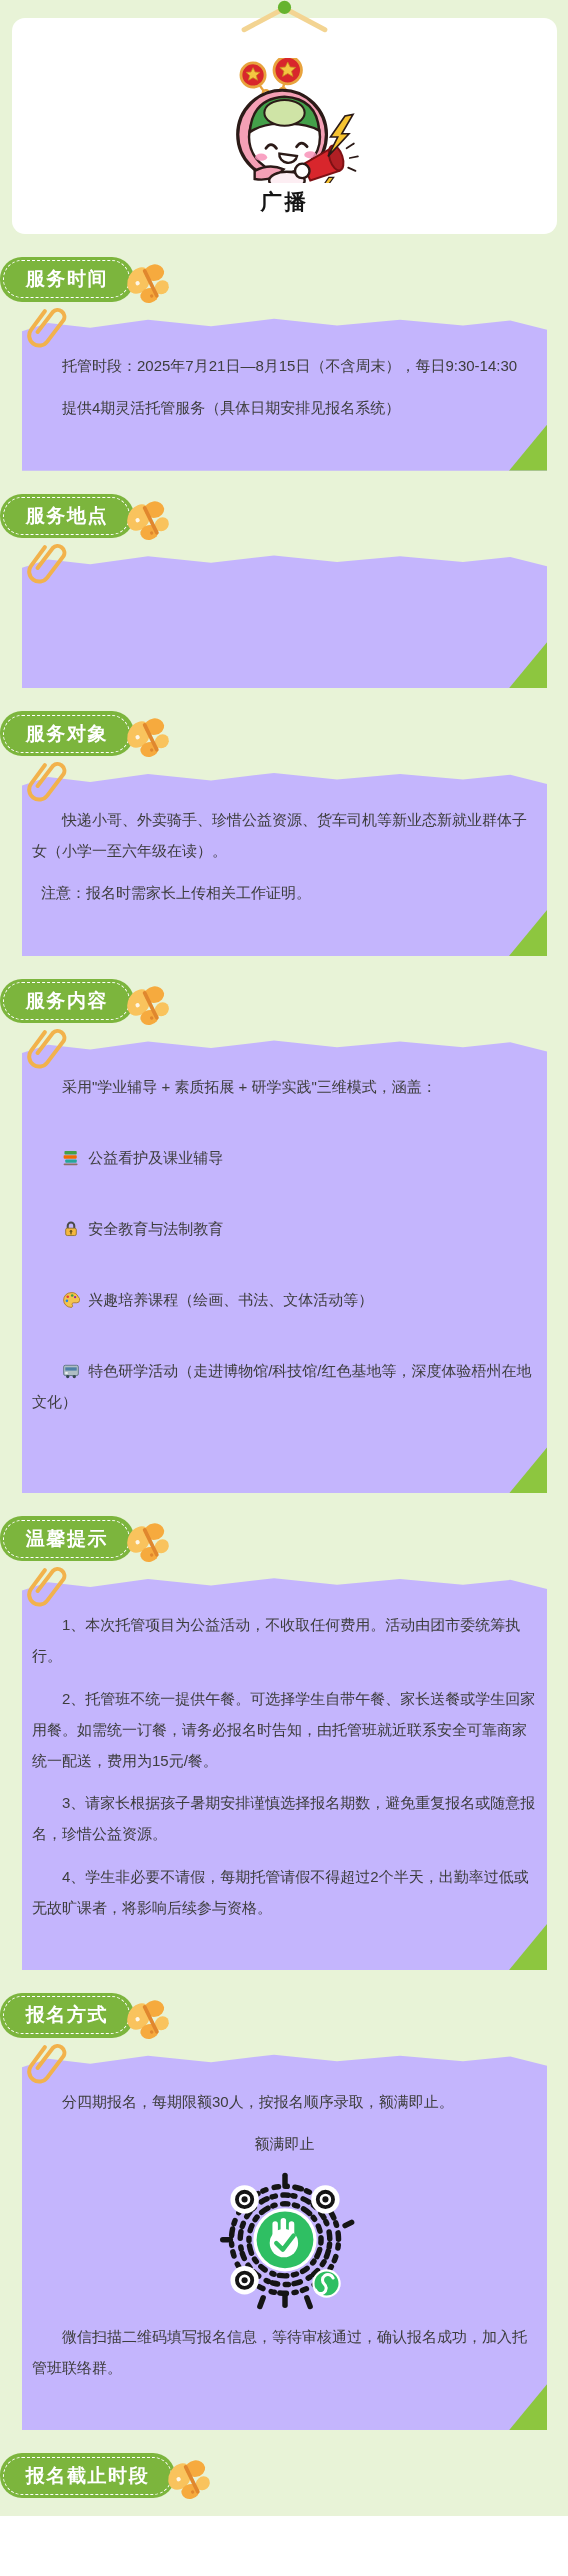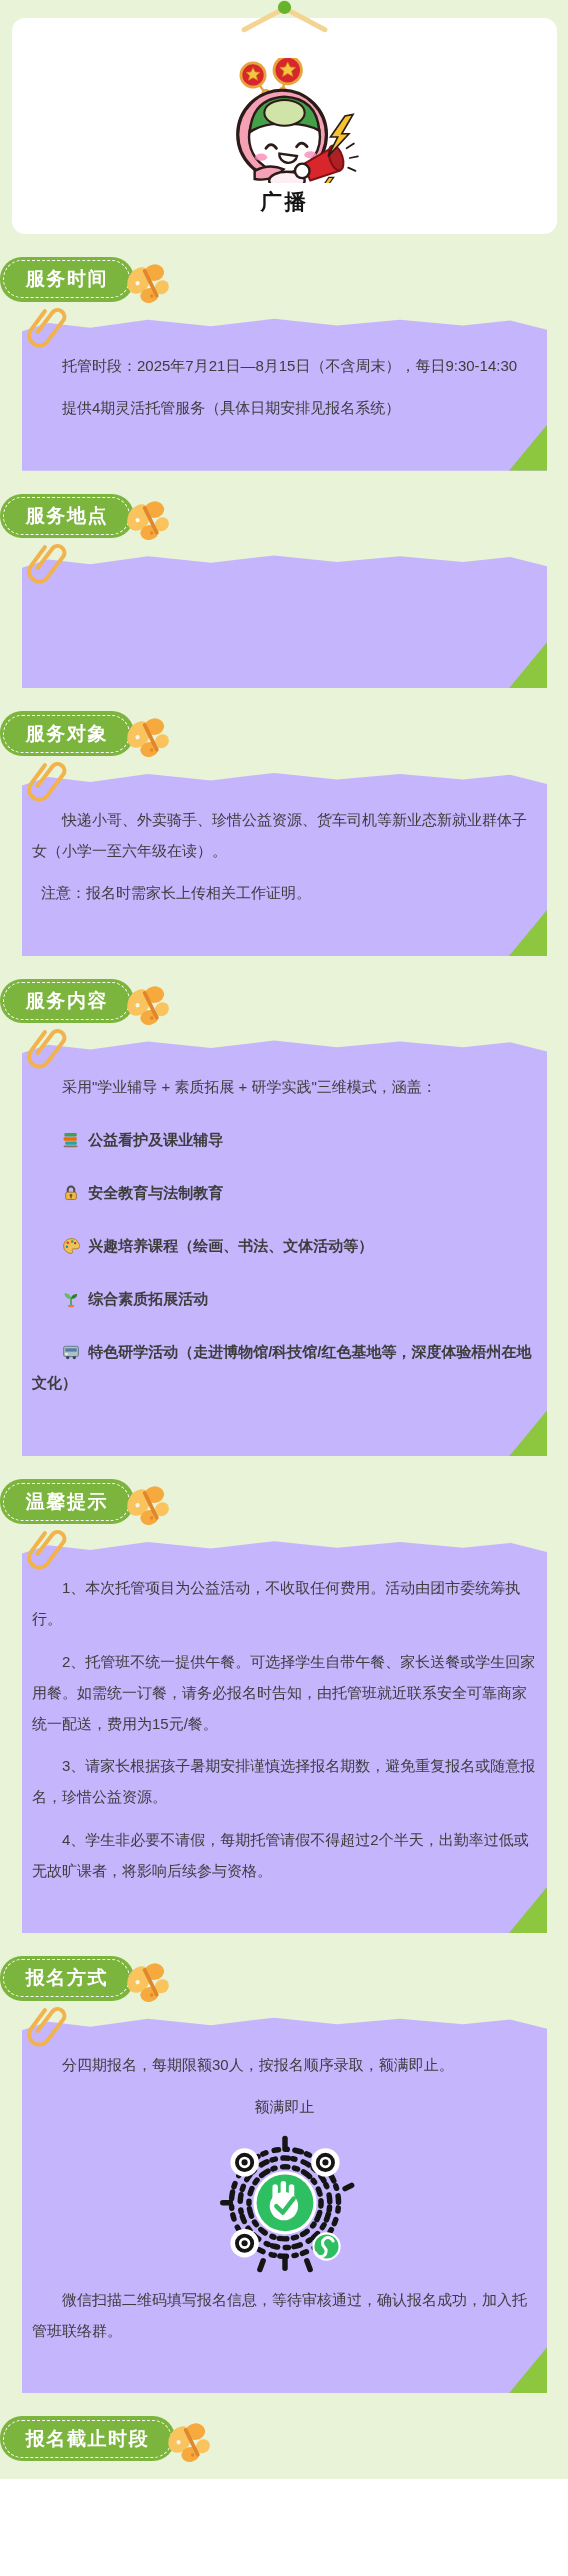--- a/index.html
+++ b/index.html
@@ -38,21 +38,21 @@
                       72% 5px,84% 10.7px,93% 5.8px,100% 15px,100% 100%,0 100%);
     min-height:66px;
   }
   .paperclip{position:absolute;left:1.6px;top:-15px;width:48px;height:48px;z-index:3;}
   .fold{position:absolute;right:0;bottom:0;width:38px;height:46px;background:#8dc63f;
     clip-path:polygon(100% 0,100% 100%,0 100%);}
 
   .card p{font-size:15px;line-height:31px;margin:0 0 11.5px;text-indent:2em;}
   .card p.small-indent{text-indent:.6em;}
   .card p.center{text-align:center;text-indent:0;}
-  .bullet{text-indent:1.5em;margin:22px 0 !important;font-weight:bold;}
+  .bullet{text-indent:1.5em;margin:40px 0 !important;}
   .bi{display:inline-block;width:18px;height:18px;vertical-align:-3.3px;margin-right:8.2px;}
   .qr-box{display:block;margin:3.3px auto 8.2px;width:142px;height:142px;}
   .hidden-defs{position:absolute;width:0;height:0;overflow:hidden;}
 </style>
 </head>
 <body>
 
 <svg class="hidden-defs" aria-hidden="true">
   <defs>
     <symbol id="sym-butterfly" viewBox="0 0 70 68">
@@ -226,28 +226,20 @@
         <p class="bullet">
           <svg class="bi" viewBox="0 0 22 22">
             <path d="M11 2 a9 9 0 1 0 0 18 c2 0 2.5 -1.6 1.6 -2.8 -.9 -1.2 0 -2.8 1.8 -2.8 H18 a3.8 3.8 0 0 0 2 -7 A9 9 0 0 0 11 2 Z" fill="#f3c34f" stroke="#a8741f"></path>
             <circle cx="7" cy="7" r="1.6" fill="#e53935"></circle>
             <circle cx="12.5" cy="5.5" r="1.6" fill="#43a047"></circle>
             <circle cx="6" cy="12" r="1.6" fill="#1e88e5"></circle>
             <circle cx="16" cy="7.5" r="1.4" fill="#8e24aa"></circle>
           </svg><span>兴趣培养课程（绘画、书法、文体活动等）</span>
         </p>
 
-        <p class="bullet">
-          <svg class="bi" viewBox="0 0 22 22">
-            <path d="M11 19 V10" stroke="#43a047" stroke-width="2" fill="none"></path>
-            <path d="M11 11 C11 6 7 4 3 4 c0 5 4 7 8 7 Z" fill="#66bb6a"></path>
-            <path d="M11 11 c0 -4 3.5 -6 7.5 -6 0 4.5 -3.5 6 -7.5 6 Z" fill="#2e7d32"></path>
-            <path d="M7 18.2 h8 l-1.2 3 h-5.6 Z" fill="#e07b39"></path>
-          </svg><span>综合素质拓展活动</span>
-        </p>
 
         <p class="bullet">
           <svg class="bi" viewBox="0 0 22 22">
             <rect x="2" y="4" width="18" height="12.5" rx="2" fill="#b0bec5" stroke="#546e7a"></rect>
             <rect x="4" y="6.5" width="14" height="4" fill="#4f7fa6"></rect>
             <rect x="4" y="12.2" width="3" height="2.6" fill="#eceff1"></rect>
             <circle cx="7" cy="17.8" r="2" fill="#37474f"></circle>
             <circle cx="15" cy="17.8" r="2" fill="#37474f"></circle>
           </svg><span>特色研学活动（走进博物馆/科技馆/红色基地等，深度体验梧州在地文化）</span>
         </p>

